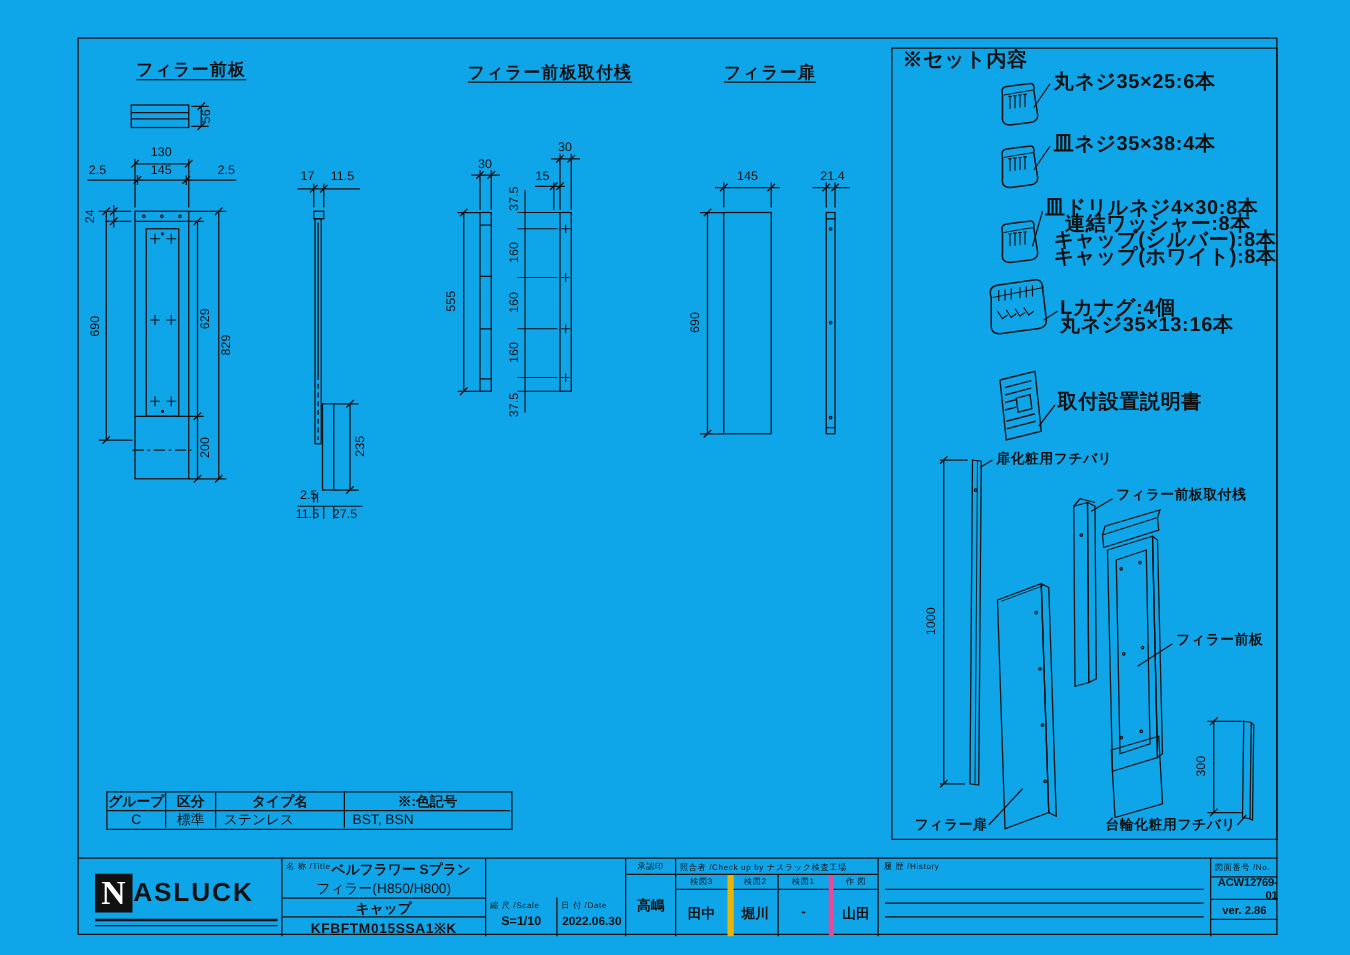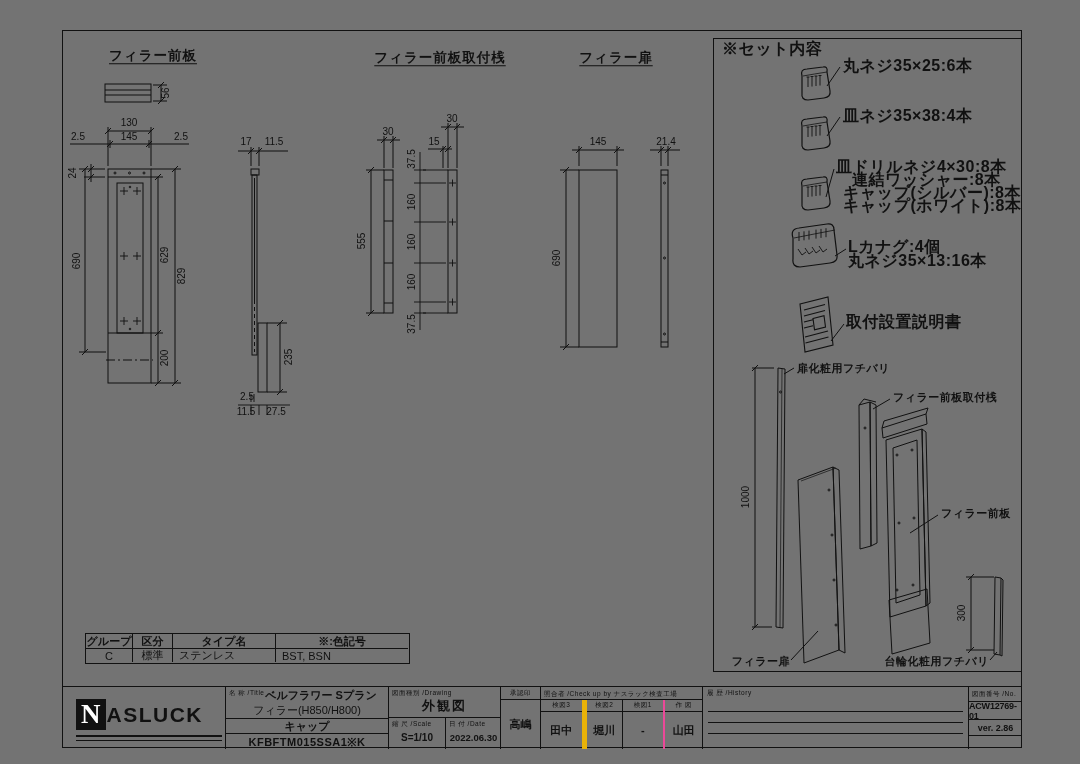--- a/index.html
+++ b/index.html
@@ -1,17 +1,17 @@
 <!DOCTYPE html>
 <html><head>
 <meta charset="utf-8">
 <style>
   html,body{margin:0;padding:0;background:#e8e8e8;}
-  .stage{position:relative;width:1080px;height:764px;background:#737373;overflow:hidden;
-         font-family:"Liberation Sans",sans-serif;color:#111;}
+  .stage{position:relative;width:1080px;height:764px;background:#0ea5e9;overflow:hidden;
+         font-family:"Liberation Sans",sans-serif;color:#111;text-align:right;}
   svg.lines{position:absolute;left:0;top:0;}
   .lbl{position:absolute;white-space:nowrap;font-size:10px;color:#111;
        transform:translate(-50%,-50%);line-height:1;}
   .lbl.l{transform:translate(0,-50%);}
   .lbl.r{transform:translate(-100%,-50%);}
   .lbl.v{transform:translate(-50%,-50%) rotate(-90deg);}
   .sec{font-size:13.5px;font-weight:bold;text-decoration:underline;text-underline-offset:3px;letter-spacing:1px;}
   .item{font-size:16px;font-weight:bold;letter-spacing:0.5px;}
   .asm{font-size:11px;font-weight:bold;letter-spacing:0.5px;}
   .dim{font-size:10px;}
@@ -259,24 +259,20 @@
     <div style="position:absolute;left:0;top:0;width:100%;height:32px;border-bottom:1px solid #111;box-sizing:border-box">
       <span class="tiny" style="position:absolute;left:3px;top:2px">名 称 /Title</span>
       <div class="ctr" style="position:absolute;left:30px;top:1px;right:2px;height:15px;font-weight:bold">ベルフラワー Sプラン</div>
       <div class="ctr" style="position:absolute;left:0;top:16px;width:100%;height:15px;font-weight:normal">フィラー(H850/H800)</div>
     </div>
     <div class="ctr" style="position:absolute;left:0;top:32px;width:100%;height:15px;border-bottom:1px solid #111;box-sizing:border-box;font-weight:bold">キャップ</div>
     <div class="ctr" style="position:absolute;left:0;top:47px;width:100%;height:15px;font-weight:bold;letter-spacing:0.5px">KFBFTM015SSA1※K</div>
   </div>
 
   <div class="cell" style="left:326px;width:112px">
-    <div style="position:absolute;left:0;top:0;width:100%;height:31px;border-bottom:1px solid #111;box-sizing:border-box">
-      <span class="tiny" style="position:absolute;left:3px;top:2px">図面種別 /Drawing</span>
-      <div class="ctr" style="position:absolute;left:0;top:9px;width:100%;height:20px;font-size:13px;font-weight:bold;letter-spacing:2px">外観図</div>
-    </div>
     <div style="position:absolute;left:0;top:31px;width:56px;height:31px;box-sizing:border-box">
       <span class="tiny" style="position:absolute;left:3px;top:2px">縮 尺 /Scale</span>
       <div class="ctr" style="position:absolute;left:0;top:10px;width:100%;height:18px;font-size:10px;font-weight:bold">S=1/10</div>
     </div>
     <div style="position:absolute;left:56px;top:31px;width:56px;height:31px;border-left:1px solid #111;box-sizing:border-box">
       <span class="tiny" style="position:absolute;left:3px;top:2px">日 付 /Date</span>
       <div class="ctr" style="position:absolute;left:0;top:10px;width:100%;height:18px;font-size:9.5px;font-weight:bold">2022.06.30</div>
     </div>
   </div>
 
@@ -294,21 +290,21 @@
       <div class="ctr" style="height:36px;font-weight:600">田中</div>
     </div>
     <div style="position:absolute;left:40.5px;top:13px;width:40.5px;height:49px;border-left:5px solid #eab308;box-sizing:border-box">
       <div class="ctr tiny" style="height:12px;border-bottom:1px solid #111;box-sizing:border-box">検図2</div>
       <div class="ctr" style="height:36px;font-weight:600">堀川</div>
     </div>
     <div style="position:absolute;left:81px;top:13px;width:40.5px;height:49px;border-left:1px solid #111;box-sizing:border-box">
       <div class="ctr tiny" style="height:12px;border-bottom:1px solid #111;box-sizing:border-box">検図1</div>
       <div class="ctr" style="height:36px;font-weight:600">-</div>
     </div>
-    <div style="position:absolute;left:121.5px;top:13px;width:40.5px;height:49px;border-left:2px solid #ec4899;box-sizing:border-box">
+    <div style="position:absolute;left:121.5px;top:13px;width:40.5px;height:49px;border-left:4px solid #ec4899;box-sizing:border-box">
       <div class="ctr tiny" style="height:12px;border-bottom:1px solid #111;box-sizing:border-box">作 図</div>
       <div class="ctr" style="height:36px;font-weight:600">山田</div>
     </div>
   </div>
 
   <div class="cell" style="left:640px;width:266px">
     <span class="tiny" style="position:absolute;left:4px;top:2px">履 歴 /History</span>
     <div class="hline" style="left:5px;right:5px;top:24px"></div>
     <div class="hline" style="left:5px;right:5px;top:35px"></div>
     <div class="hline" style="left:5px;right:5px;top:46px"></div>

